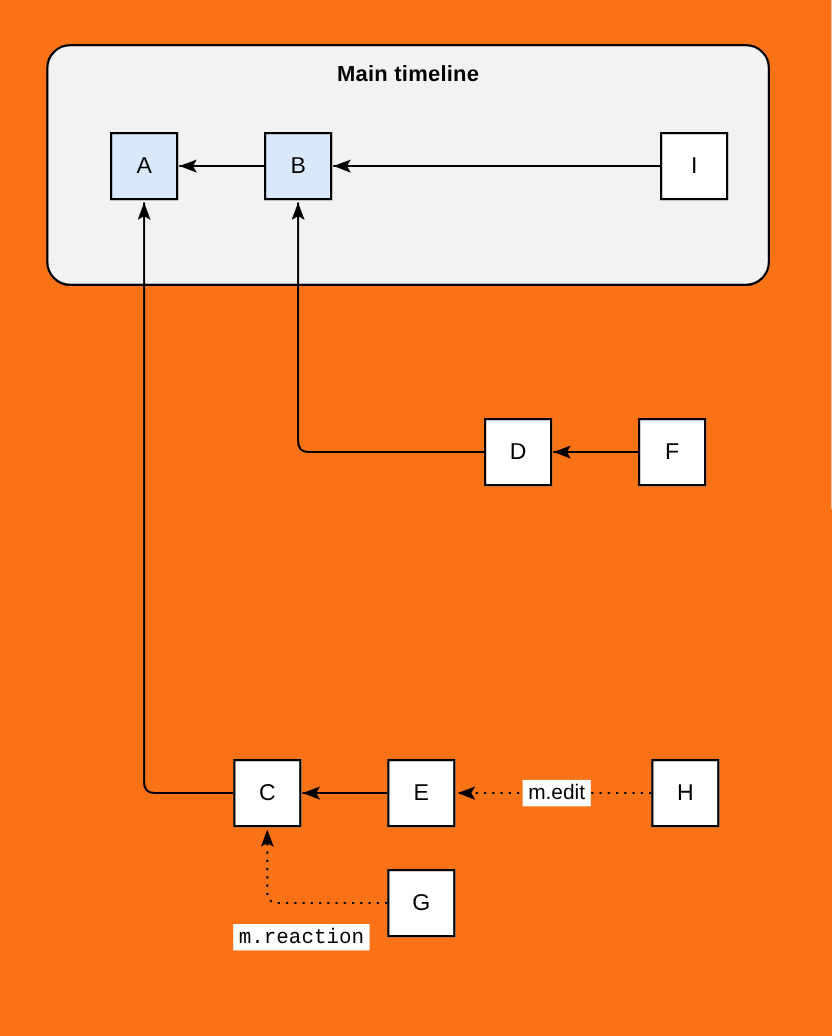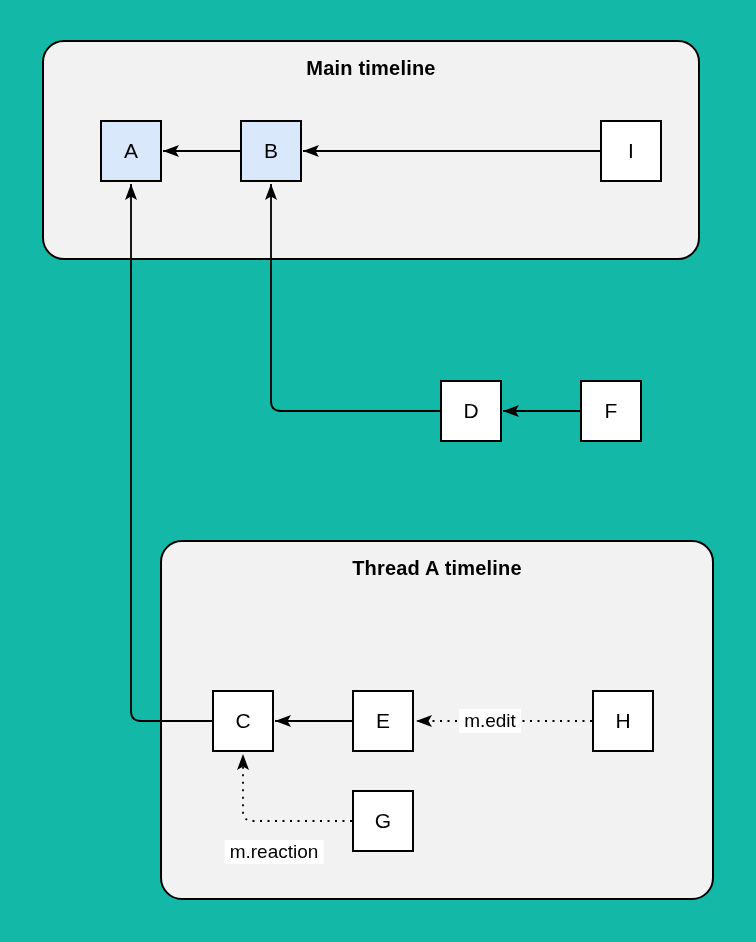--- a/index.html
+++ b/index.html
@@ -5,21 +5,21 @@
   html, body {
     margin: 0;
     padding: 0;
     background: #ffffff;
     font-family: "Liberation Sans", sans-serif;
   }
   #canvas {
     position: relative;
     width: 756px;
     height: 942px;
-    background: #14b8a6;
+    background: #f97316;
     overflow: hidden;
   }
   .container {
     position: absolute;
     background: #f2f2f2;
     border: 2px solid #000000;
     border-radius: 22px;
     box-sizing: border-box;
   }
   .container-title {
@@ -68,33 +68,30 @@
   .edge-label {
     position: absolute;
     transform: translate(-50%, -50%);
     background: #ffffff;
     padding: 1px 5px;
     font-size: 19px;
     color: #000000;
     white-space: nowrap;
     z-index: 4;
   }
-  #label-edit     { left: 490px; top: 721px; text-align: right; }
-  #label-reaction { left: 274px; top: 852px; }
+  #label-edit     { left: 506px; top: 721px; text-align: right; }
+  #label-reaction { left: 274px; top: 852px; font-family: Liberation Mono, monospace; }
 </style>
 </head>
 <body>
 
 <div id="canvas">
 
   <div class="container" id="c-main">
     <span class="container-title">Main timeline</span>
-  </div>
-  <div class="container" id="c-threada">
-    <span class="container-title">Thread A timeline</span>
   </div>
 
   <svg class="edges" viewBox="0 0 756 942" xmlns="http://www.w3.org/2000/svg">
     <defs>
       <marker id="arrow" markerUnits="userSpaceOnUse" markerWidth="18" markerHeight="14" refX="16" refY="6" orient="auto">
         <path d="M 0 0 L 16 6 L 0 12 L 3.5 6 Z" fill="#000000"></path>
       </marker>
     </defs>
 
     <path d="M 240 151 L 163 151" stroke="#000000" stroke-width="1.8" fill="none" marker-end="url(#arrow)"></path>

